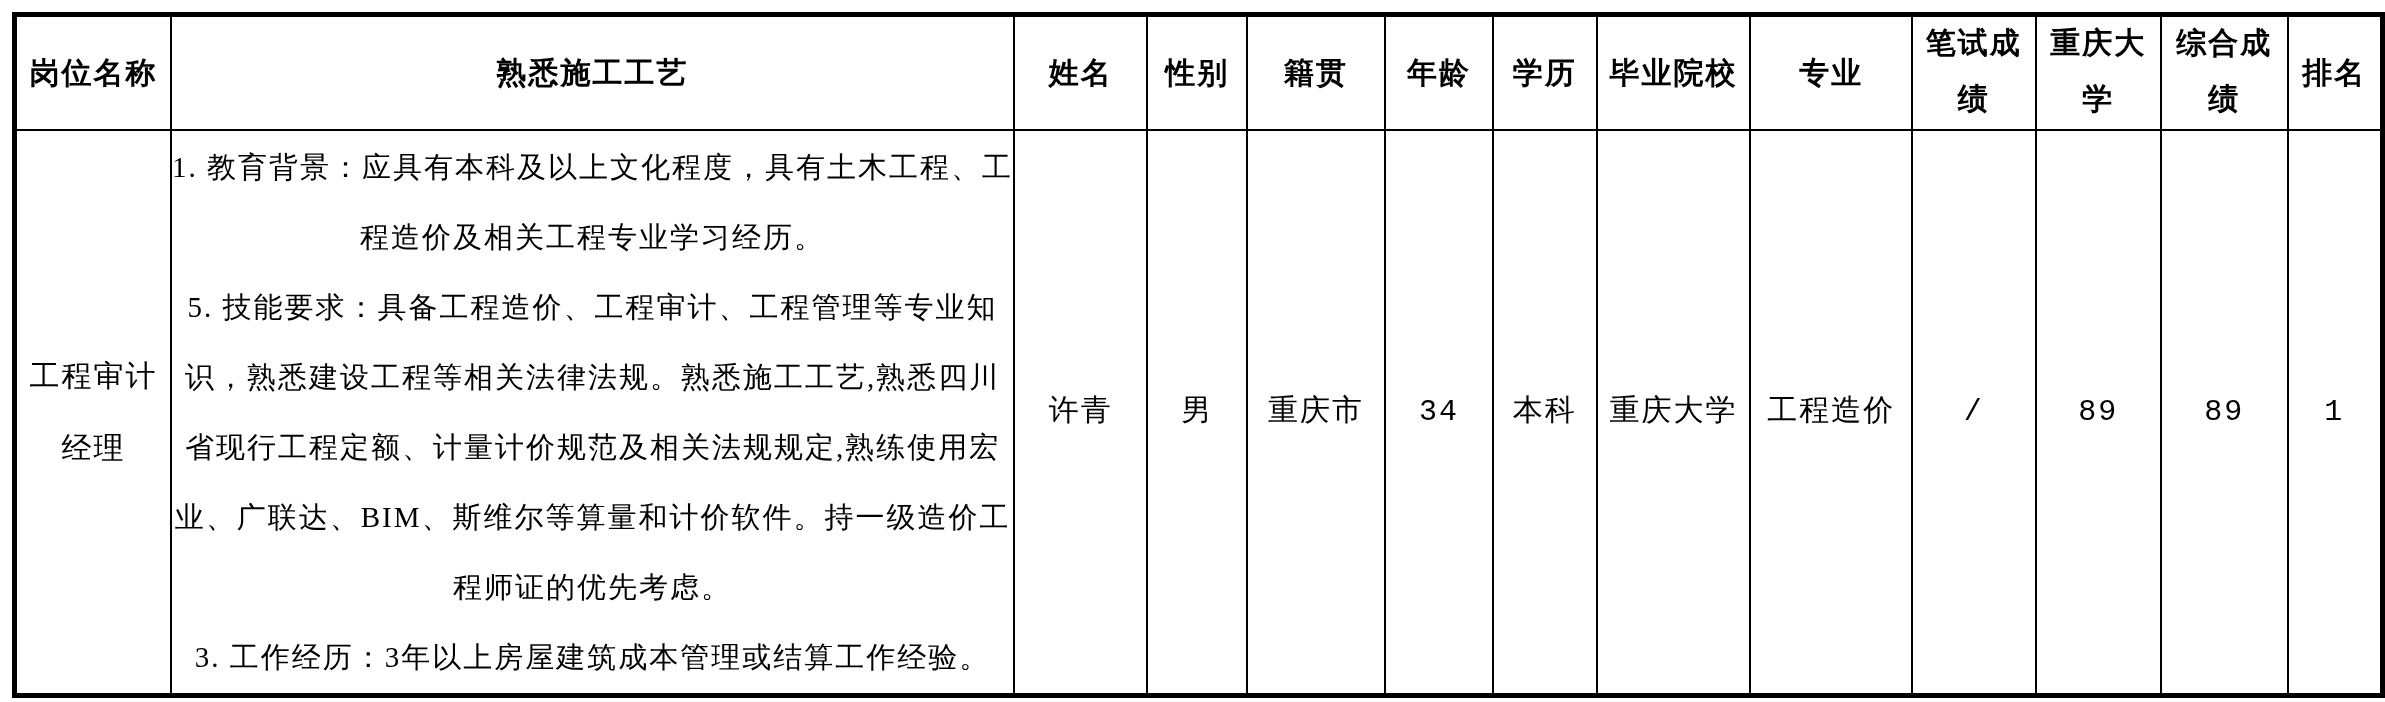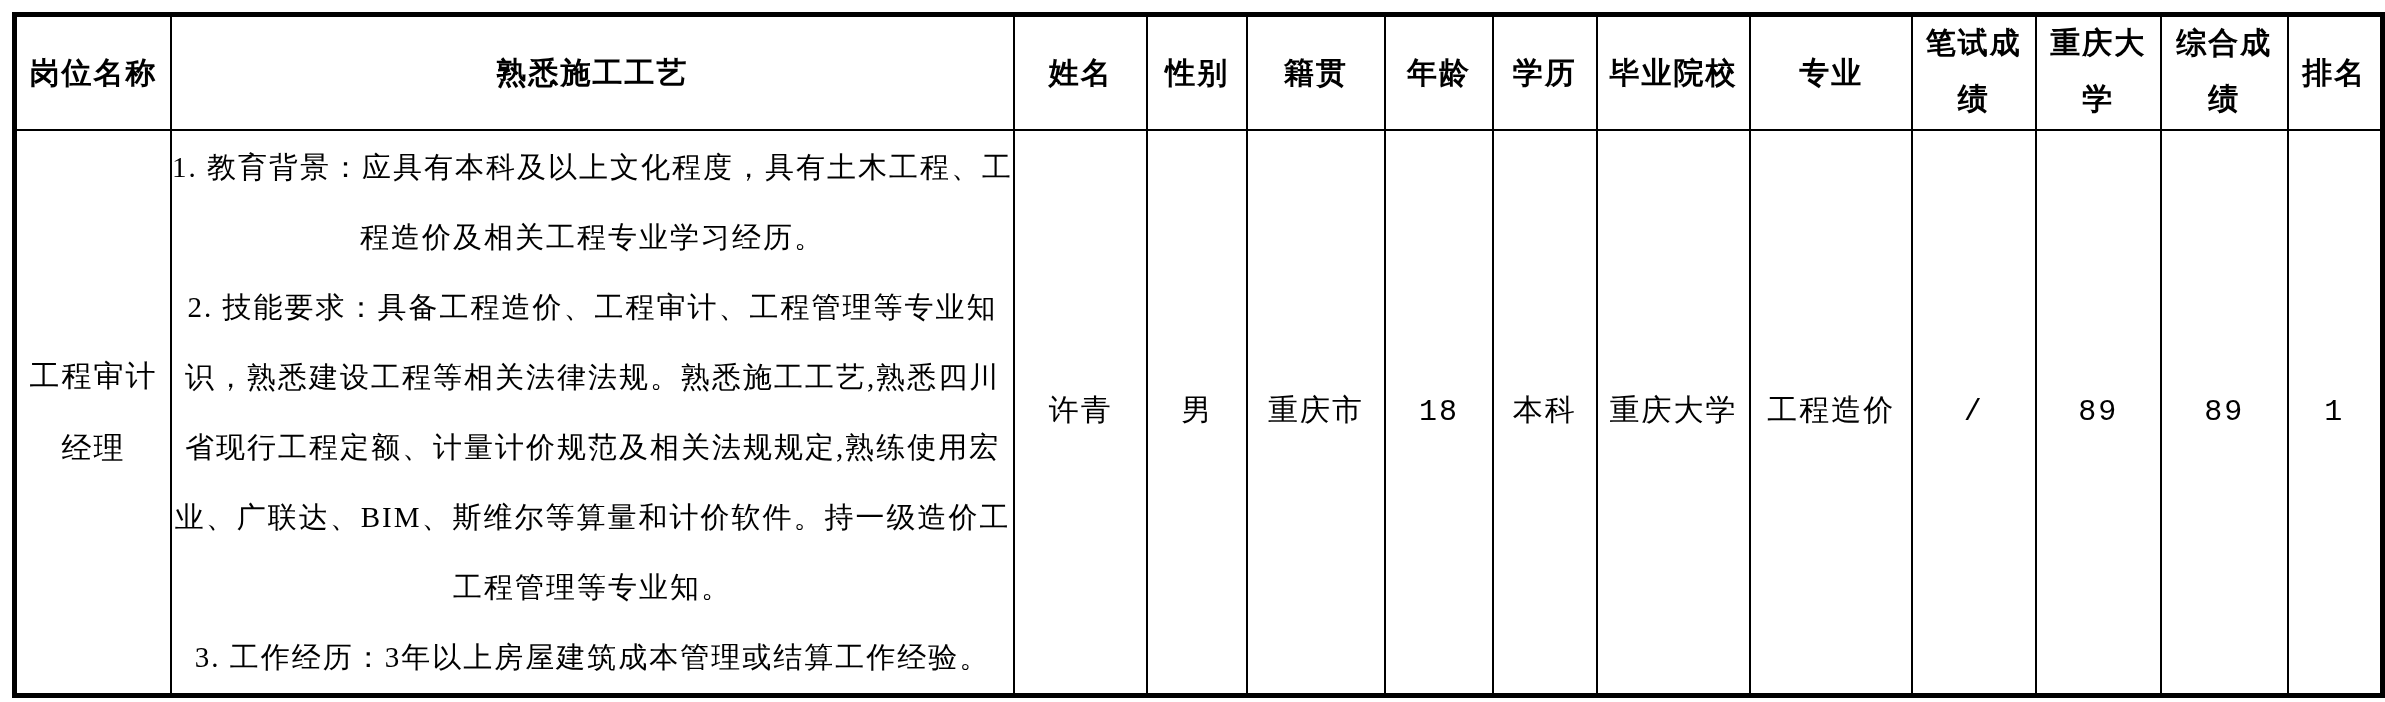--- a/index.html
+++ b/index.html
@@ -100,31 +100,31 @@
         <th class="th-wrap"><span>综合成绩</span></th>
         <th>排名</th>
       </tr>
     </thead>
     <tbody>
       <tr>
         <td class="td-position"><span>工程审计经理</span></td>
         <td class="td-req">
           <div class="req-line">1. 教育背景：应具有本科及以上文化程度，具有土木工程、工</div>
           <div class="req-line">程造价及相关工程专业学习经历。</div>
-          <div class="req-line">2. 技能要求：具备工程造价、工程审计、工程管理等专业知</div>
+          <div class="req-line">5. 技能要求：具备工程造价、工程审计、工程管理等专业知</div>
           <div class="req-line">识，熟悉建设工程等相关法律法规。熟悉施工工艺,熟悉四川</div>
           <div class="req-line">省现行工程定额、计量计价规范及相关法规规定,熟练使用宏</div>
           <div class="req-line">业、广联达、BIM、斯维尔等算量和计价软件。持一级造价工</div>
-          <div class="req-line">工程管理等专业知。</div>
+          <div class="req-line">程师证的优先考虑。</div>
           <div class="req-line">3. 工作经历：3年以上房屋建筑成本管理或结算工作经验。</div>
         </td>
         <td class="td-plain">许青</td>
         <td class="td-plain">男</td>
         <td class="td-plain">重庆市</td>
-        <td class="td-plain">18</td>
+        <td class="td-plain">34</td>
         <td class="td-plain">本科</td>
         <td class="td-plain">重庆大学</td>
         <td class="td-plain">工程造价</td>
         <td class="td-plain">/</td>
         <td class="td-plain">89</td>
         <td class="td-plain">89</td>
         <td class="td-plain">1</td>
       </tr>
     </tbody>
   </table>

